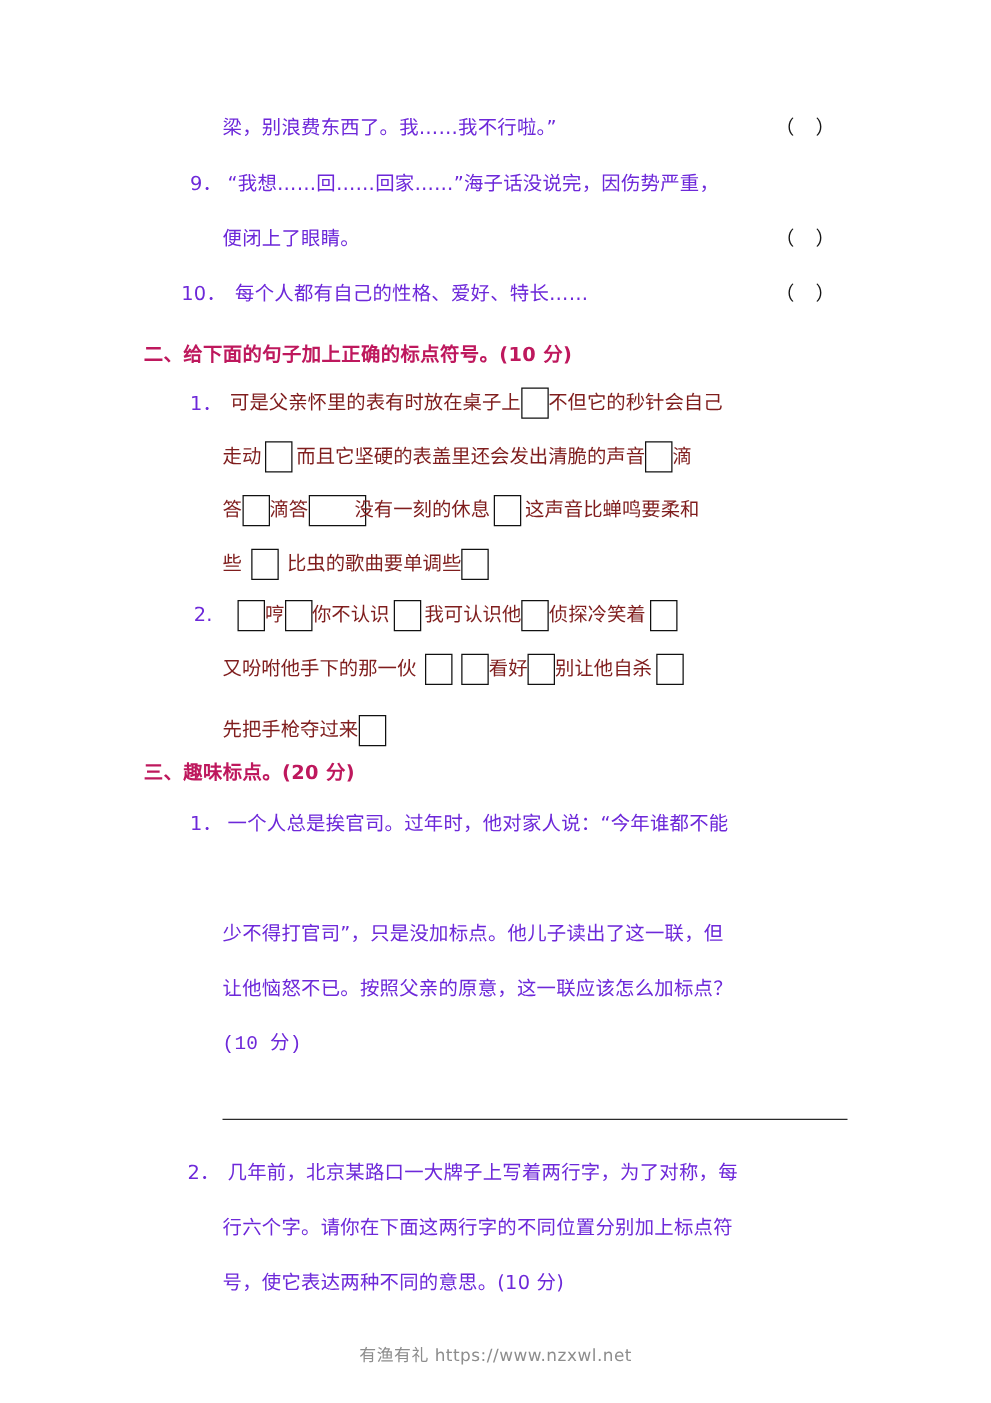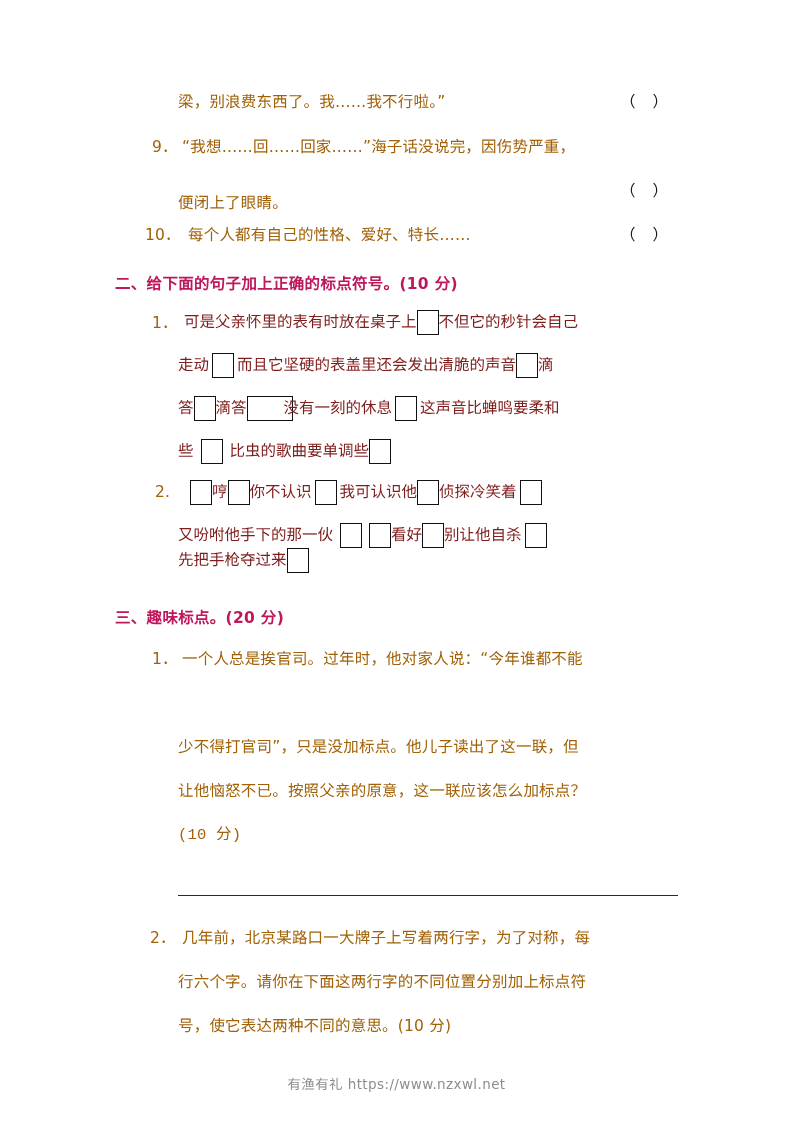--- a/index.html
+++ b/index.html
@@ -22,21 +22,21 @@
     background: #ffffff;
   }
 
   
   .qline {
     position: absolute;
     font-size: 15.5px;
     line-height: 1;
     letter-spacing: 0.2px;
     white-space: nowrap;
-    color: #a16207;
+    color: #6d28d9;
   }
   .section-head {
     position: absolute;
     font-size: 15.5px;
     font-weight: bold;
     line-height: 1;
     white-space: nowrap;
     color: #be185d;
     letter-spacing: 0.3px;
   }
@@ -100,21 +100,21 @@
 </head>
 <body>
 
 <div class="page">
 
   <div class="qline" style="left:178px; top:95px;">梁，别浪费东西了。我……我不行啦。”</div>
   <div class="paren" style="left:620px; top:95px;">（    ）</div>
 
   <div class="qline" style="left:152px; top:140px;">9．</div>
   <div class="qline" style="left:182px; top:140px;">“我想……回……回家……”海子话没说完，因伤势严重，</div>
-  <div class="qline" style="left:178px; top:196px;">便闭上了眼睛。</div>
+  <div class="qline" style="left:178px; top:184px;">便闭上了眼睛。</div>
   <div class="paren" style="left:620px; top:184px;">（    ）</div>
 
   <div class="qline" style="left:145px; top:228px;">10．</div>
   <div class="qline" style="left:188px; top:228px;">每个人都有自己的性格、爱好、特长……</div>
   <div class="paren" style="left:620px; top:228px;">（    ）</div>
 
   <div class="section-head" style="left:115px; top:277px;">二、给下面的句子加上正确的标点符号。(10 分)</div>
 
   <div class="qline" style="left:152px; top:316px;">1．</div>
   <div class="inline-row" id="s2q1l0" style="left:184px; top:310px;">
@@ -159,21 +159,21 @@
     </div>
   <div class="inline-row" id="s2q2l1" style="left:178px; top:523px;">
       <span class="txt">又吩咐他手下的那一伙</span>
       <span class="pbox m6"></span>
       <span class="pbox m0"></span>
       <span class="txt">看好</span>
       <span class="pbox m0"></span>
       <span class="txt">别让他自杀</span>
       <span class="pbox m3"></span>
     </div>
-  <div class="inline-row" id="s2q2l2" style="left:178px; top:548px;">
+  <div class="inline-row" id="s2q2l2" style="left:178px; top:572px;">
       <span class="txt">先把手枪夺过来</span>
       <span class="pbox m0"></span>
     </div>
 
   <div class="section-head" style="left:115px; top:611px;">三、趣味标点。(20 分)</div>
 
   <div class="qline" style="left:152px; top:652px;">1．</div>
   <div class="qline" style="left:182px; top:652px;">一个人总是挨官司。过年时，他对家人说：“今年谁都不能</div>
   <div class="qline" style="left:178px; top:740px;">少不得打官司”，只是没加标点。他儿子读出了这一联，但</div>
   <div class="qline" style="left:178px; top:784px;">让他恼怒不已。按照父亲的原意，这一联应该怎么加标点？</div>

